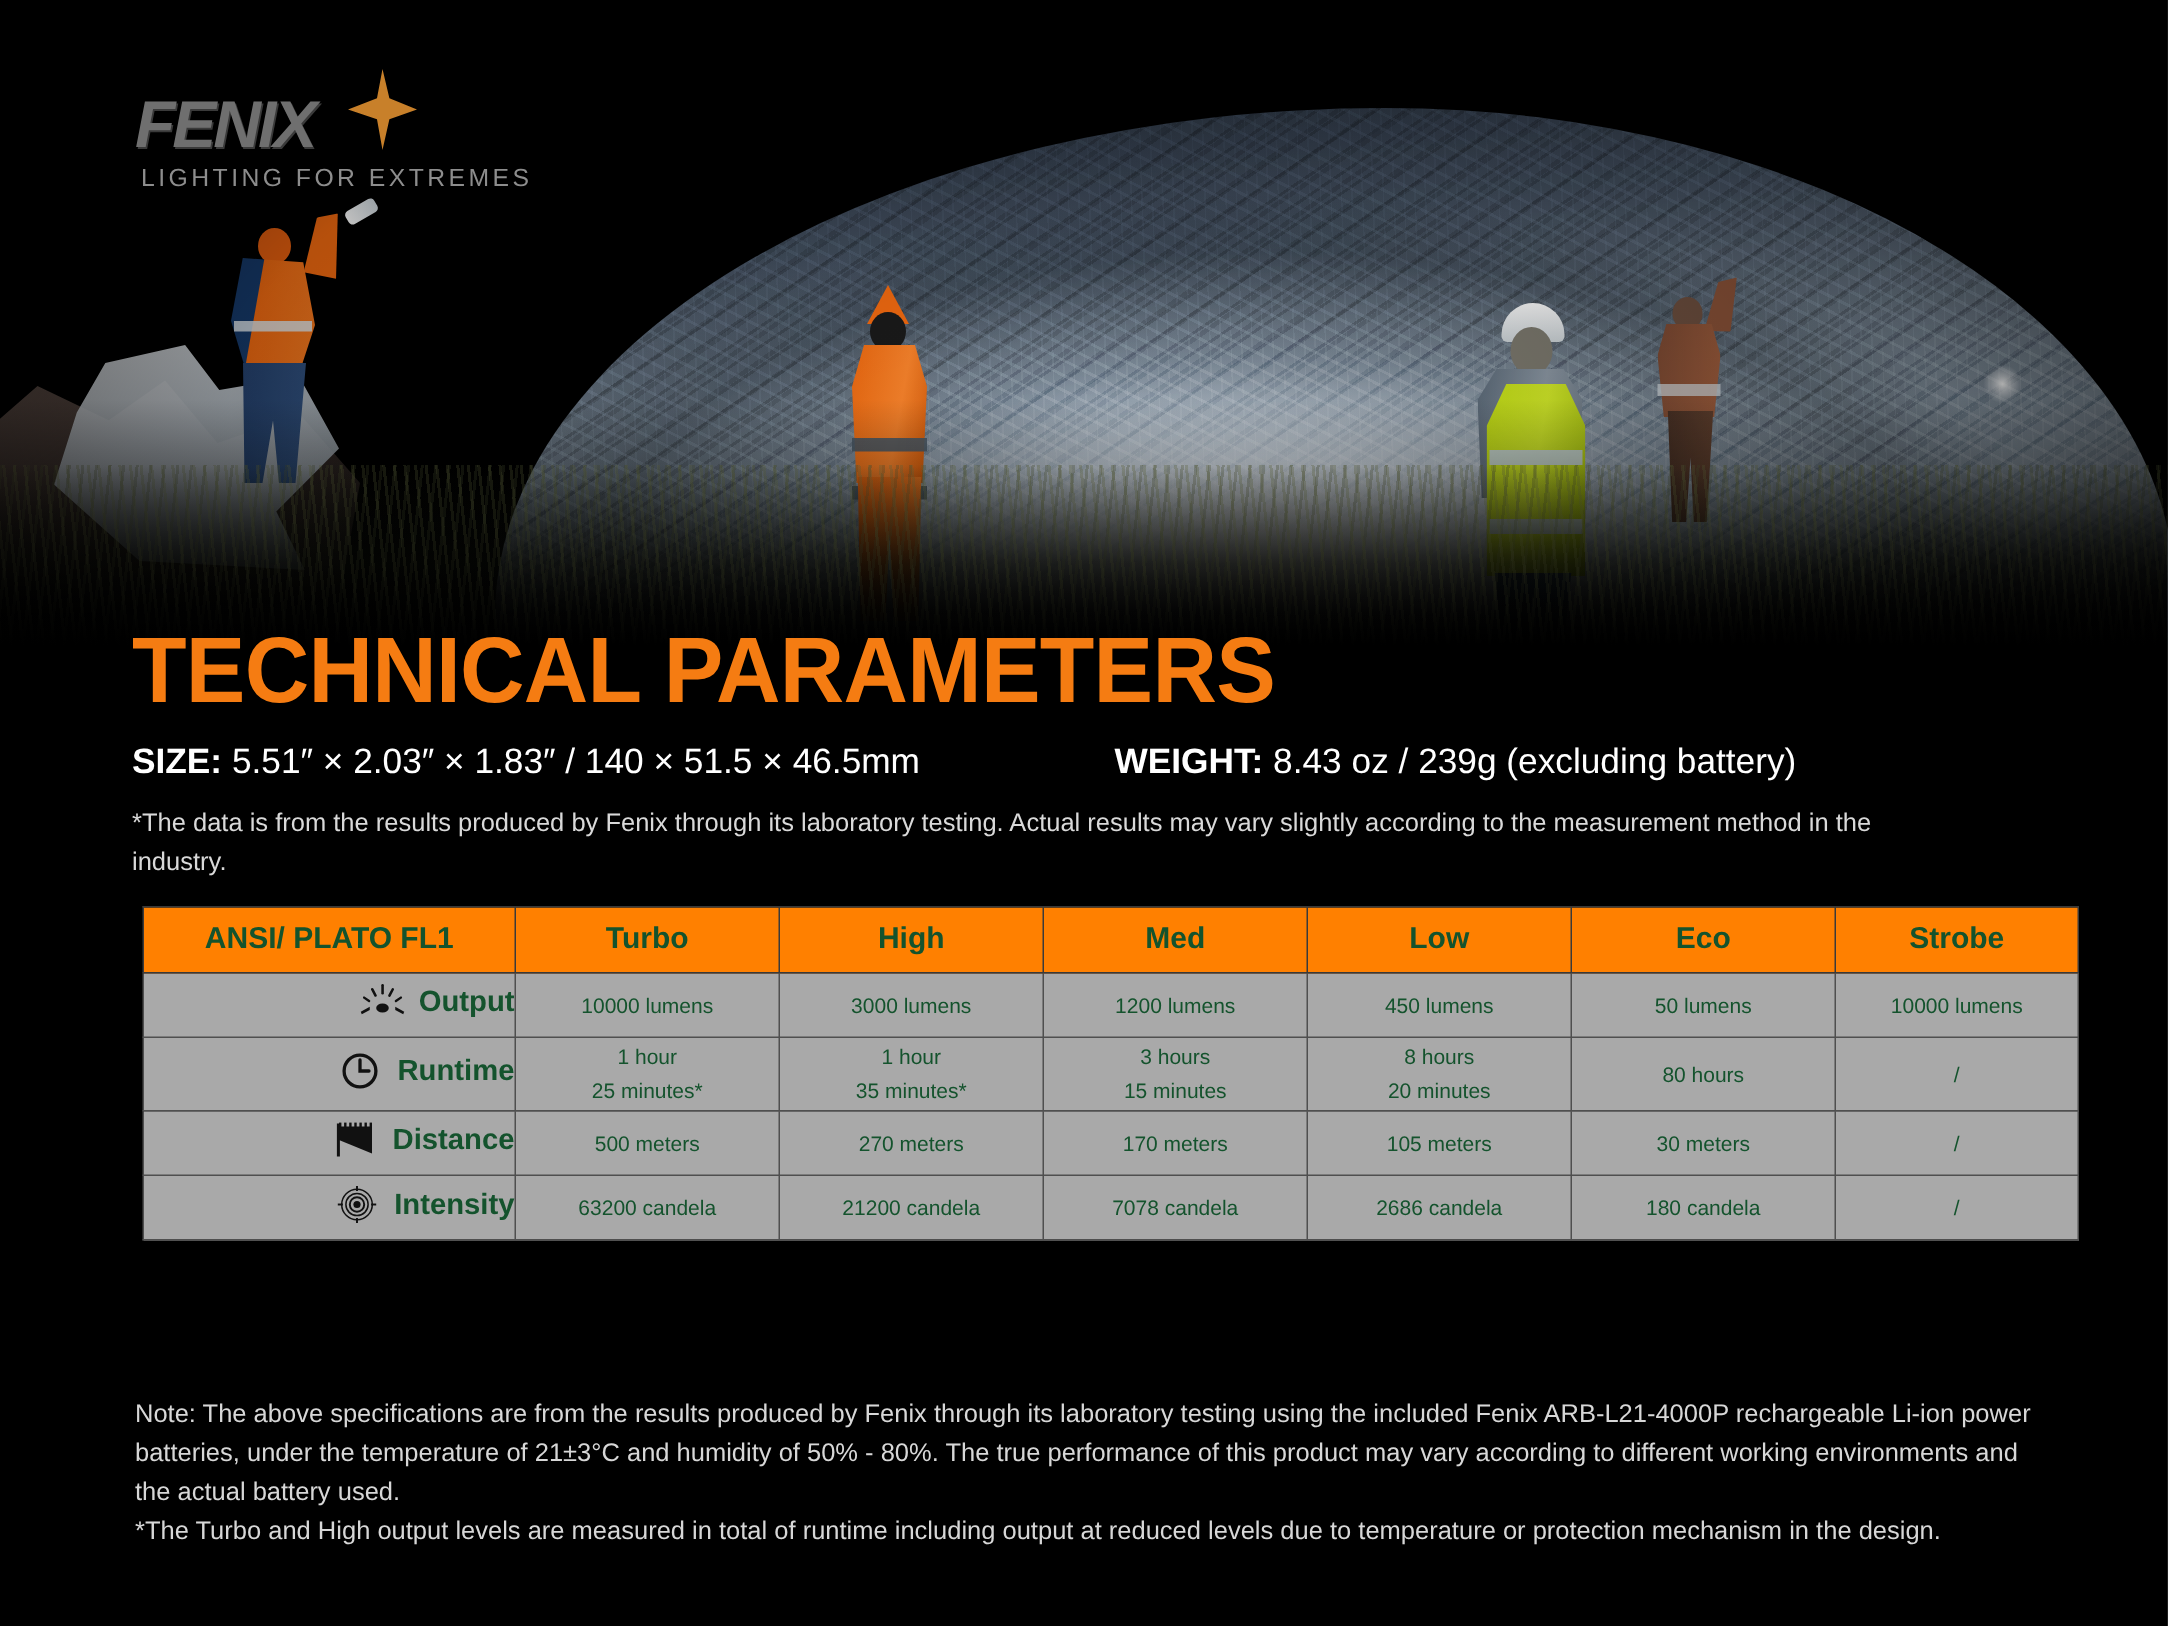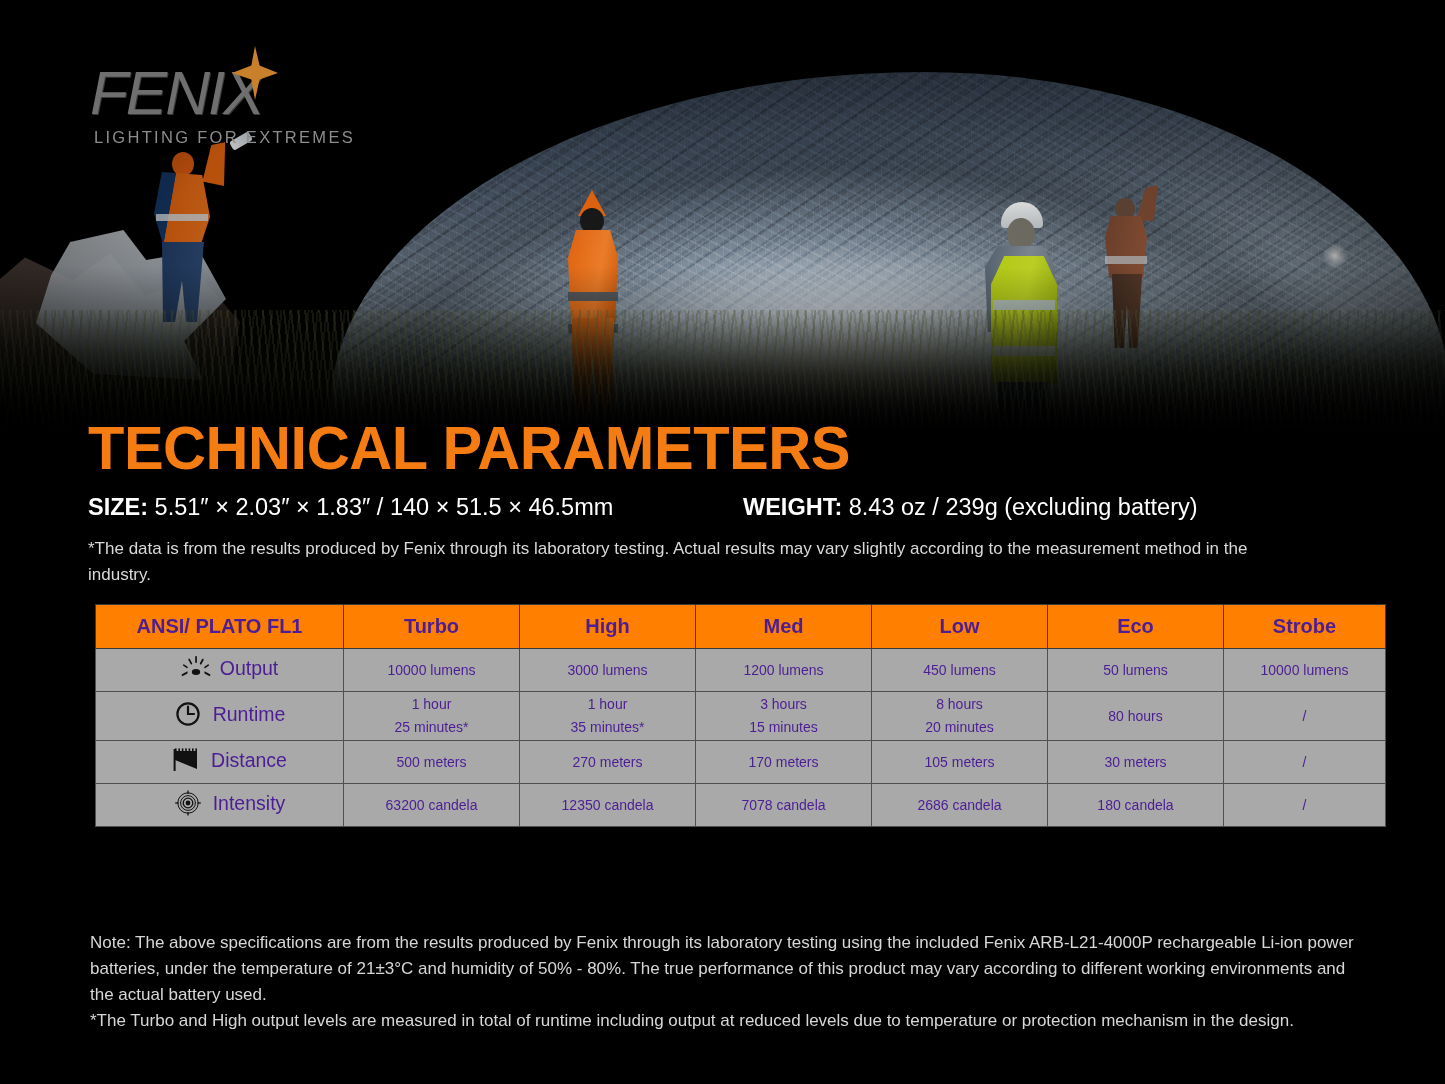--- a/index.html
+++ b/index.html
@@ -163,21 +163,21 @@
 
   
   #logo { position: absolute; left: 90px; top: 62px; width: 300px; }
   #logo .star {
     position: absolute; left: 142px; top: -16px; width: 46px; height: 54px;
     background: #c8802a;
     clip-path: polygon(50% 0%, 60% 36%, 100% 50%, 60% 62%, 50% 100%, 42% 62%, 0% 50%, 42% 36%);
   }
   #logo .wordmark {
     font-family: "Liberation Sans", sans-serif;
-    font-size: 62px; font-weight: normal; font-style: italic;
+    font-size: 44px; font-weight: bold; font-style: italic;
     letter-spacing: -2px; color: #6f6f6f; line-height: 1;
     text-shadow: 1px 1px 0 #3a3a3a;
   }
   #logo .tagline {
     margin-top: 4px; margin-left: 4px;
     font-size: 16.5px; letter-spacing: 2.3px; color: #8d8d8d;
   }
 
   
   #content { position: absolute; left: 0; top: 0; width: 1445px; }
@@ -209,38 +209,38 @@
     table-layout: fixed;
   }
   #spec-table col.c-param  { width: 248px; }
   #spec-table col.c-mode   { width: 176px; }
   #spec-table col.c-strobe { width: 162px; }
 
   #spec-table th, #spec-table td {
     border: 1.5px solid #4f4f4f;
     text-align: center;
     vertical-align: middle;
-    color: #4c1d95;
+    color: #14532d;
   }
   #spec-table thead th {
     background: #FF8000;
     font-size: 20px;
     font-weight: bold;
     height: 44px;
     border-color: #3a3a3a;
   }
   #spec-table tbody td {
     background: #A9A9A9;
     font-size: 14px;
     height: 43px;
     line-height: 22px;
   }
   #spec-table tbody td.param {
-    text-align: center;
-    font-weight: normal;
+    text-align: right;
+    font-weight: bold;
     font-size: 19.5px;
     padding-left: 20px;
     white-space: nowrap;
   }
   #spec-table tbody tr.tall td { height: 49px; }
   #spec-table tbody tr.solo td { height: 45px; }
   #spec-table td .two-line { display: block; line-height: 23px; }
 
   .pname { display: inline-flex; align-items: center; gap: 9px; }
   .picon { display: inline-block; width: 30px; height: 26px; flex: 0 0 30px; }
@@ -449,21 +449,21 @@
                     <line x1="14" y1="22" x2="14" y2="25.4"></line>
                   <line x1="1.2" y1="13" x2="4.6" y2="13"></line>
                     <line x1="23.4" y1="13" x2="26.8" y2="13"></line>
                 </g>
               </svg>
             </span>
             <span>Intensity</span>
           </span>
         </td>
         <td>63200 candela</td>
-        <td>12350 candela</td>
+        <td>21200 candela</td>
         <td>7078 candela</td>
         <td>2686 candela</td>
         <td>180 candela</td>
         <td>/</td>
       </tr>
 
 
 
     </tbody>
   </table>

